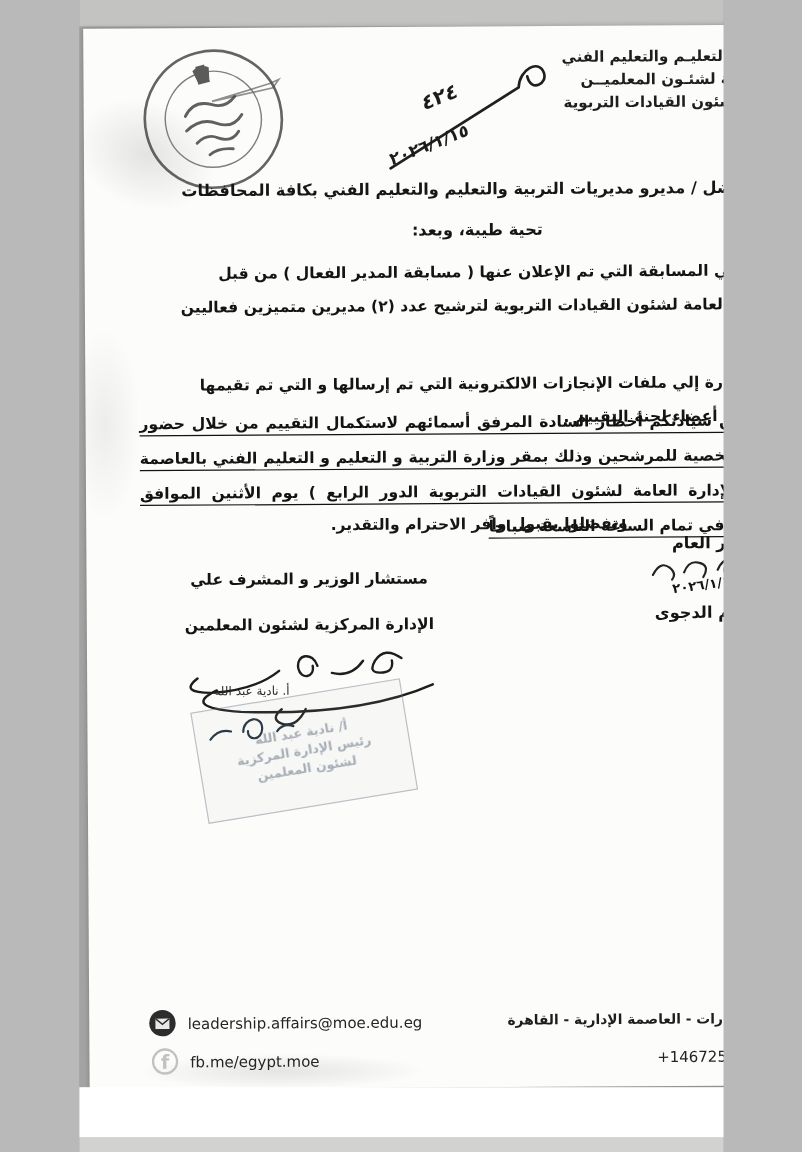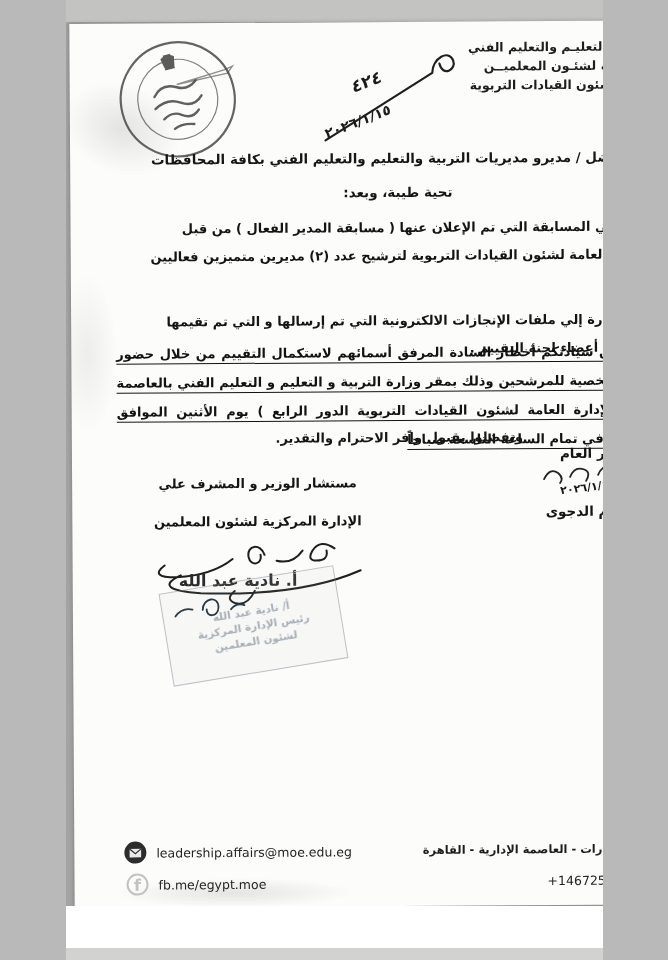--- a/index.html
+++ b/index.html
@@ -51,21 +51,21 @@
   .sig-right .hand{position:relative;height:40px;}
   .sig-right .hand svg{position:absolute;left:30px;top:-4px;}
   .sig-right .hdate{position:absolute;left:54px;top:20px;font-size:11px;font-weight:bold;
                     transform:rotate(-7deg);letter-spacing:1px;}
   .sig-right .name{font-weight:bold;font-size:13.5px;margin-top:2px;}
   .sig-left{position:absolute;right:352px;top:452px;width:235px;text-align:center;color:#141414;}
   .sig-left .t1,.sig-left .t2{font-weight:bold;font-size:13px;line-height:18px;}
   .sig-left .t2{margin-top:20px;}
   .sig-left .hand{position:relative;height:78px;}
   .sig-left .hand svg{position:absolute;left:-6px;top:2px;}
-  .sig-left .name{position:absolute;left:38px;top:40px;font-size:16px;font-weight:bold;color:#2a2a2a;}
+  .sig-left .name{position:absolute;left:38px;top:40px;font-size:10px;font-weight:normal;color:#2a2a2a;}
   
   .stamp{position:absolute;left:92px;top:556px;width:175px;height:92px;transform:rotate(-9deg);
          border:1px solid rgba(115,125,140,.45);background:rgba(190,198,205,.08);
          display:flex;flex-direction:column;justify-content:center;align-items:center;gap:3px;}
   .stamp .sline{font-size:10.5px;font-weight:bold;color:rgba(100,112,130,.55);
                 filter:blur(.4px);white-space:nowrap;}
   .stamp svg{position:absolute;left:6px;top:4px;}
   
   .f-row{position:absolute;display:flex;align-items:center;gap:10px;color:#1d1d1d;}
   .f-addr{right:52px;top:818px;flex-direction:row;}

